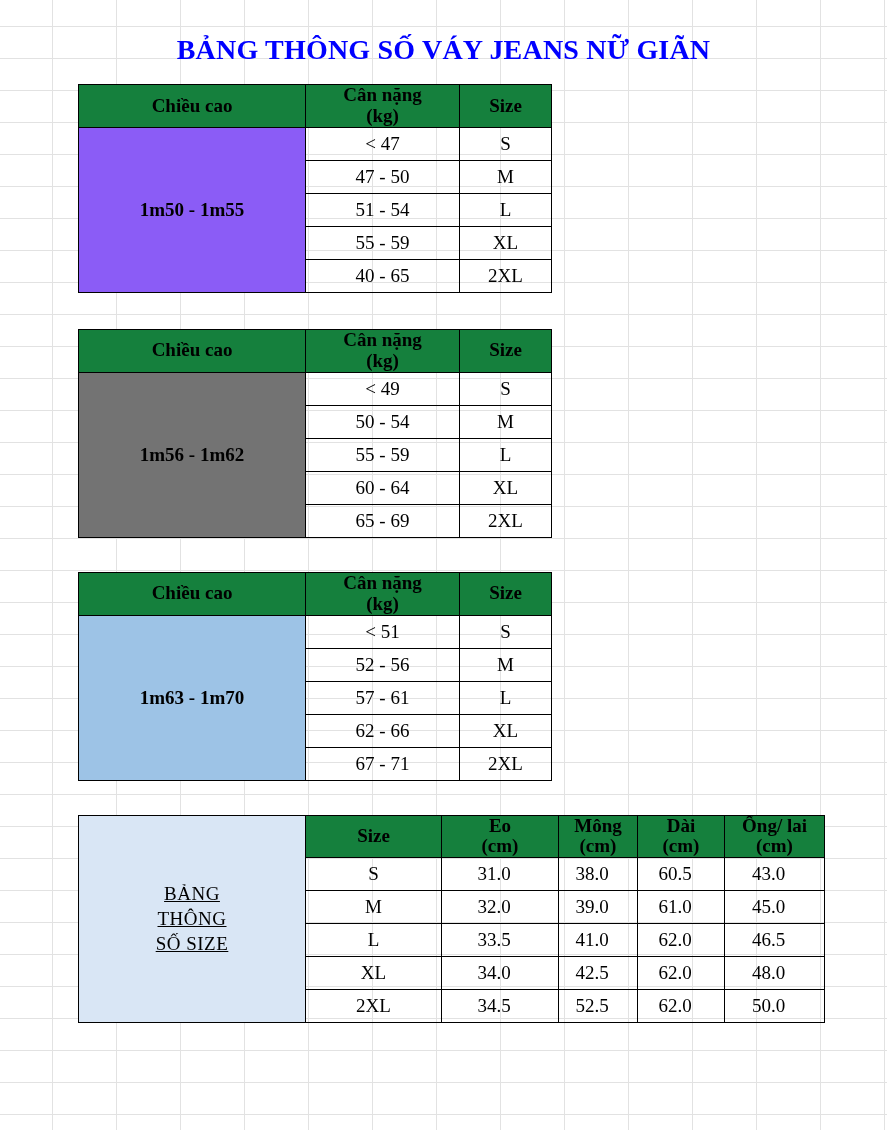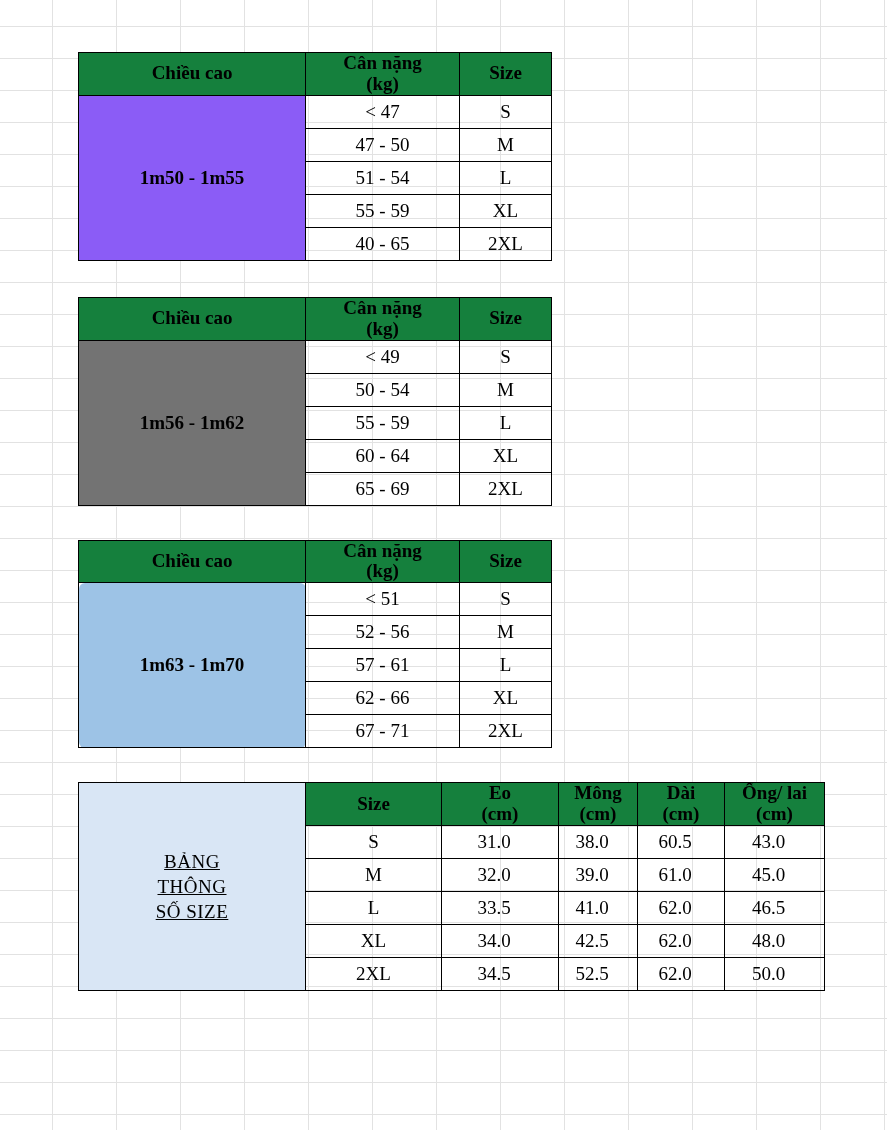--- a/index.html
+++ b/index.html
@@ -69,21 +69,21 @@
     font-size: 19px;
     line-height: 1.1;
   }
   .hdr-tall { height: 64px; }
   .height-cell {
     font-weight: bold !important;
     font-size: 20px;
   }
   .c-cream { background: #8b5cf6; }
   .c-green { background: #737373; }
-  .c-blue  { background: #9dc3e6; border-radius: 6px; }
+  .c-blue  { background: #9dc3e6; }
   .c-lblue { background: #d9e6f5; }
 
   .w-height { width: 226px; }
   .w-weight { width: 153px; }
   .w-size   { width: 91px; }
 
   .spacer-1 { height: 36px; }
   .spacer-2 { height: 34px; }
   .spacer-3 { height: 34px; }
 
@@ -105,20 +105,21 @@
   }
 </style>
 </head>
 <body>
 
 <div class="grid-bg"></div>
 
 <div class="content">
 
   <div class="title-block">
+    <div class="title-main">BẢNG THÔNG SỐ VÁY JEANS NỮ GIÃN</div>
   </div>
 
   <table class="sz tbl-gap-top-1">
     <tbody>
         <tr>
       <td class="hdr hdr-tall w-height" rowspan="1">Chiều cao</td>
       <td class="hdr hdr-tall w-weight">
         <div>Cân nặng</div>
         <div>(kg)</div>
       </td>

